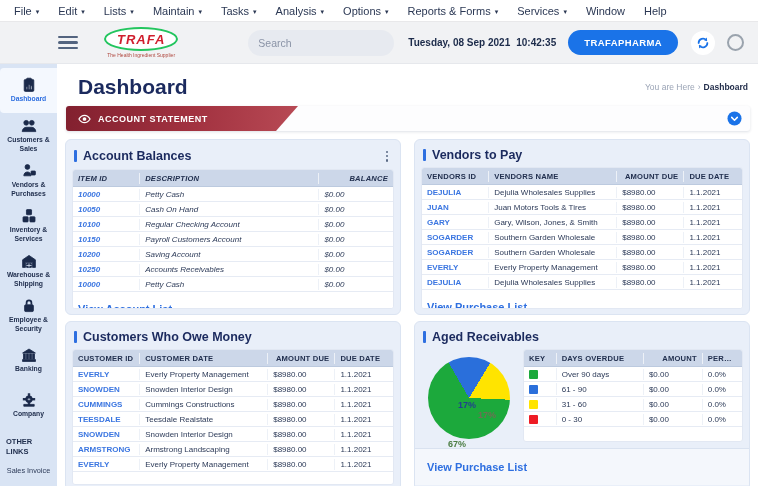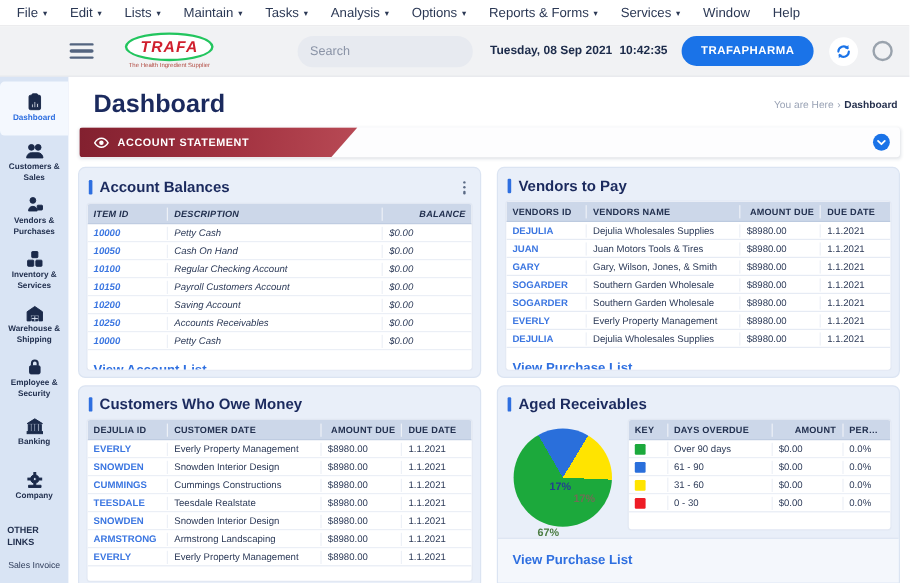--- a/index.html
+++ b/index.html
@@ -389,21 +389,21 @@
           </div>
         </section>
 
         <section class="panel row2">
           <div class="panel-head">
             <h2 class="panel-title">Customers Who Owe Money</h2>
           </div>
           <div class="card">
             <div class="cols-4">
                 <div class="trow thead">
-                  <div class="tcell hcell">DEJULIA ID</div>
+                  <div class="tcell hcell">CUSTOMER ID</div>
                   <div class="tcell hcell">CUSTOMER DATE</div>
                   <div class="tcell hcell right">AMOUNT DUE</div>
                   <div class="tcell hcell">DUE DATE</div>
                 </div>
                 <div class="trow">
                   <div class="tcell link">EVERLY</div>
                   <div class="tcell">Everly Property Management</div>
                   <div class="tcell">$8980.00</div>
                   <div class="tcell">1.1.2021</div>
                 </div>

